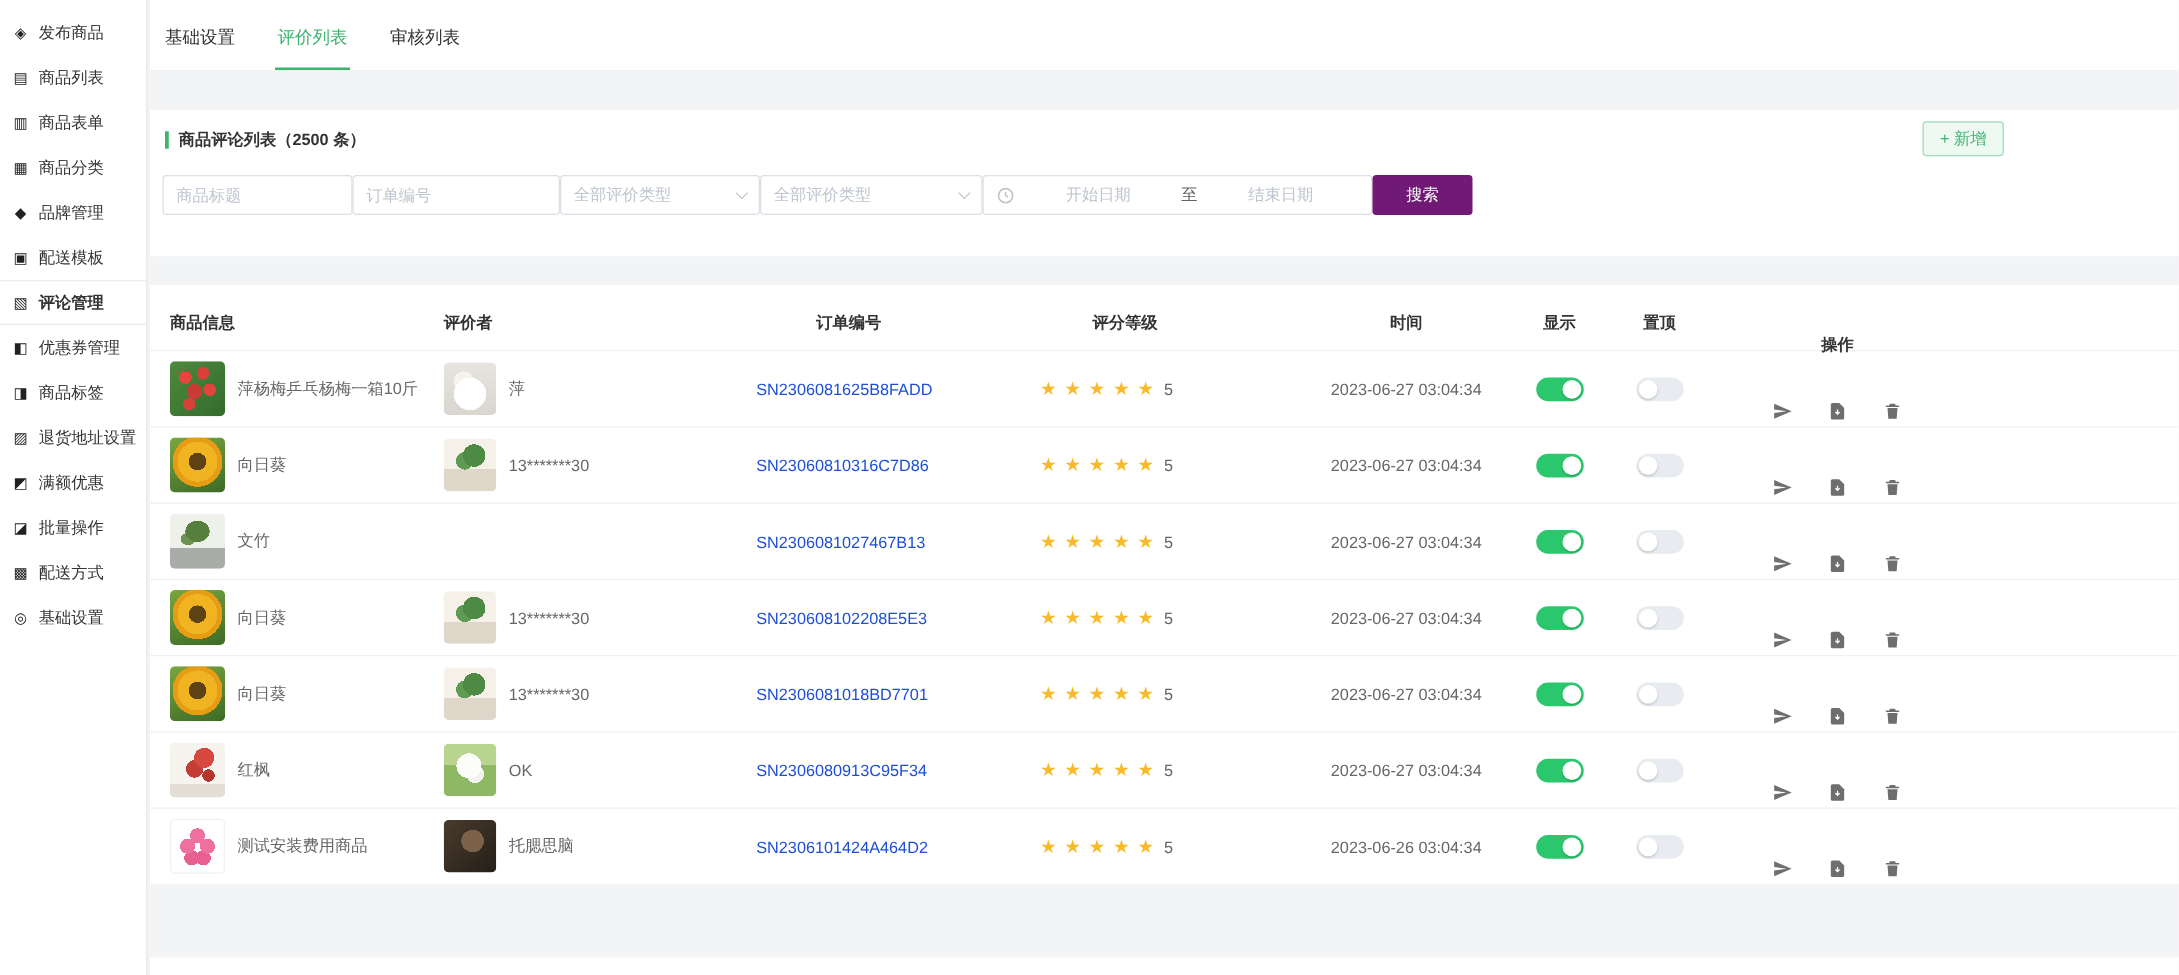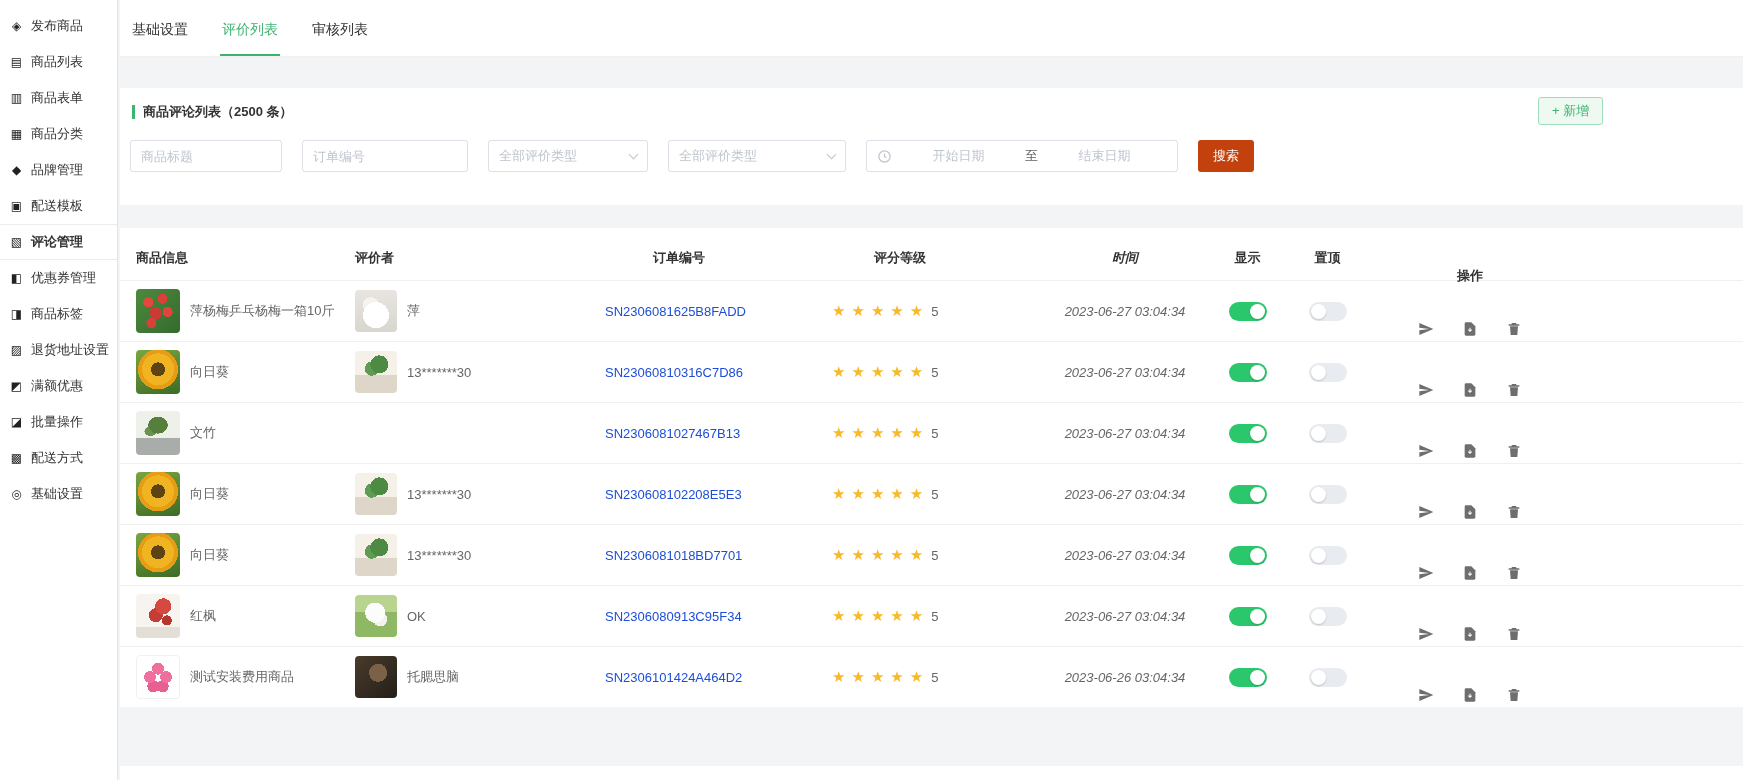--- a/index.html
+++ b/index.html
@@ -21,42 +21,42 @@
   .tabbar{position:absolute;left:2px;right:0;top:0;height:57px;background:#fff;display:flex;align-items:flex-end;padding-left:10px;gap:30px;border-bottom:1px solid #f1f1f1;}
   .tab{font-size:14px;color:#333;padding:0 2px 15px;cursor:pointer;border-bottom:2px solid transparent;}
   .tab.active{color:#3eb370;border-bottom-color:#3eb370;text-align:center;}
   
   .panel{background:#fff;position:absolute;left:2px;right:0;}
   .panel-top{top:88px;height:117px;}
   .title-row{display:flex;align-items:center;padding:15px 0 0 12px;position:relative;}
   .accent{width:3px;height:14px;background:#3eb370;margin-right:8px;flex:none;}
   .panel-title{font-size:13px;font-weight:bold;color:#333;}
   .add-btn{position:absolute;left:1418px;top:9px;height:28px;padding:0 13px;background:#eef9f2;border:1px solid #9fdcba;color:#3eb370;font-size:13px;border-radius:3px;cursor:pointer;white-space:nowrap;font-family:inherit;}
-  .filter-row{display:flex;align-items:center;gap:20px;padding-left:10px;margin-top:19px;}
+  .filter-row{display:flex;align-items:center;padding-left:10px;margin-top:19px;}
   .f-input{height:32px;border:1px solid #dcdfe6;border-radius:3px;font-size:13px;padding:0 10px;color:#333;outline:none;background:#fff;font-family:inherit;}
   .f-input::placeholder{color:#bfc5cf;}
   .in-title{width:152px;} .in-order{width:166px;}
   .select{height:32px;border:1px solid #dcdfe6;border-radius:3px;display:flex;align-items:center;justify-content:space-between;padding:0 10px;font-size:13px;color:#bfc5cf;cursor:pointer;background:#fff;}
   .sel-type{width:160px;} .sel-time{width:178px;}
   .chev{width:7px;height:7px;border-right:1px solid #c0c4cc;border-bottom:1px solid #c0c4cc;transform:rotate(45deg);margin-top:-4px;flex:none;}
   .date-range{width:312px;height:32px;border:1px solid #dcdfe6;border-radius:3px;display:flex;align-items:center;padding:0 10px;font-size:13px;color:#bfc5cf;background:#fff;cursor:pointer;}
   .dr-seg{flex:1;text-align:center;}
   .dr-to{color:#606266;flex:none;padding:0 4px;}
   .clock{width:15px;height:15px;flex:none;margin-right:4px;}
-  .search-btn{width:56px;height:32px;background:#c2410c;border:none;border-radius:3px;color:#fff;font-size:13px;cursor:pointer;font-family:inherit;}
+  .search-btn{width:80px;height:32px;background:#701a75;border:none;border-radius:3px;color:#fff;font-size:13px;cursor:pointer;font-family:inherit;}
   
   .panel-table{top:228px;height:479px;padding-top:8px;}
   .thead,.trow{display:flex;align-items:center;padding:0 16px;}
   .thead{height:44px;font-size:13px;font-weight:bold;color:#333;}
   .trow{height:61px;border-top:1px solid #f0f0f0;font-size:13px;color:#666;}
   .col-product{width:219px;display:flex;align-items:center;}
   .col-reviewer{width:250px;display:flex;align-items:center;}
   .col-order{width:227px;}
   .col-rating{width:208px;display:flex;align-items:center;}
-  .col-time{width:170px;text-align:center;font-style:italic;}
+  .col-time{width:170px;text-align:center;}
   .col-show{width:75px;text-align:center;}
   .col-top{width:85px;text-align:center;}
   .col-actions{width:200px;display:flex;justify-content:center;gap:28px;align-items:center;margin-top:35px;}
   .th-order{padding-left:48px;} .th-rating{padding-left:42px;}
   .thumb{width:44px;height:44px;border-radius:4px;flex:none;background:#eee;}
   .avatar{width:42px;height:42px;border-radius:4px;flex:none;background:#eee;}
   .pname{margin-left:10px;max-width:155px;white-space:nowrap;overflow:hidden;text-overflow:ellipsis;}
   .rname{margin-left:10px;}
   .order-link{color:#1d4ed8;text-decoration:none;cursor:pointer;}
   .stars{color:#f7ba2a;font-size:15px;letter-spacing:6px;}

